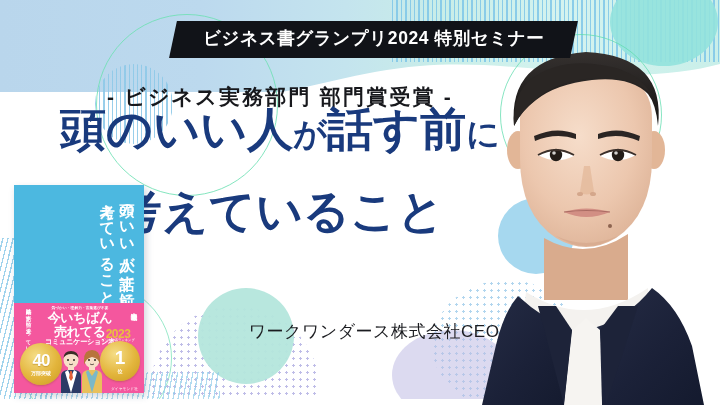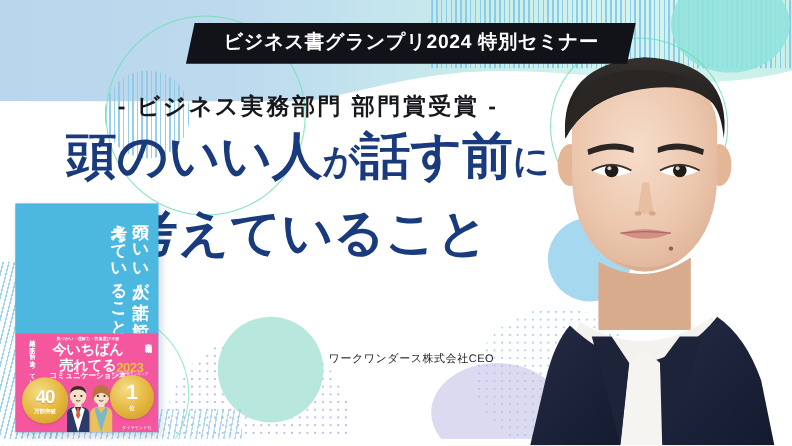--- a/index.html
+++ b/index.html
@@ -99,37 +99,37 @@
     white-space:nowrap;line-height:1.25;
   }
 
   
   .subtitle{
     position:absolute;left:0;top:83px;width:560px;text-align:center;
     color:#17181c;font-size:21px;font-weight:700;letter-spacing:2.2px;
     white-space:nowrap;
   }
   .title-l1{
-    position:absolute;left:0;top:116px;width:560px;text-align:center;
+    position:absolute;left:0;top:104px;width:560px;text-align:center;
     color:#193a7d;font-size:46px;font-weight:700;letter-spacing:0px;
     white-space:nowrap;line-height:1.12;
   }
   .title-l2{
     position:absolute;left:0;top:186px;width:560px;text-align:center;
     color:#193a7d;font-size:46px;font-weight:700;
     white-space:nowrap;line-height:1.12;
   }
   .sm{font-size:33px;}
 
   
   .credits{
     position:absolute;left:200px;top:320px;width:320px;text-align:center;
     color:#1b1c20;
   }
-  .credit-line{font-size:10px;letter-spacing:.5px;line-height:1.45;white-space:nowrap;padding-left:28px;}
+  .credit-line{font-size:17px;letter-spacing:.5px;line-height:1.45;white-space:nowrap;padding-left:28px;}
   .person-name{
     font-size:23px;font-weight:700;letter-spacing:2px;margin-top:4px;white-space:nowrap;
   }
   .person-name .suffix{font-size:12.5px;font-weight:700;letter-spacing:0;}
 
   
   .book{
     position:absolute;left:14px;top:185px;width:130px;height:208px;
     background:#4cb8e0;box-shadow:2px 3px 7px rgba(40,60,90,.22);overflow:hidden;
   }

